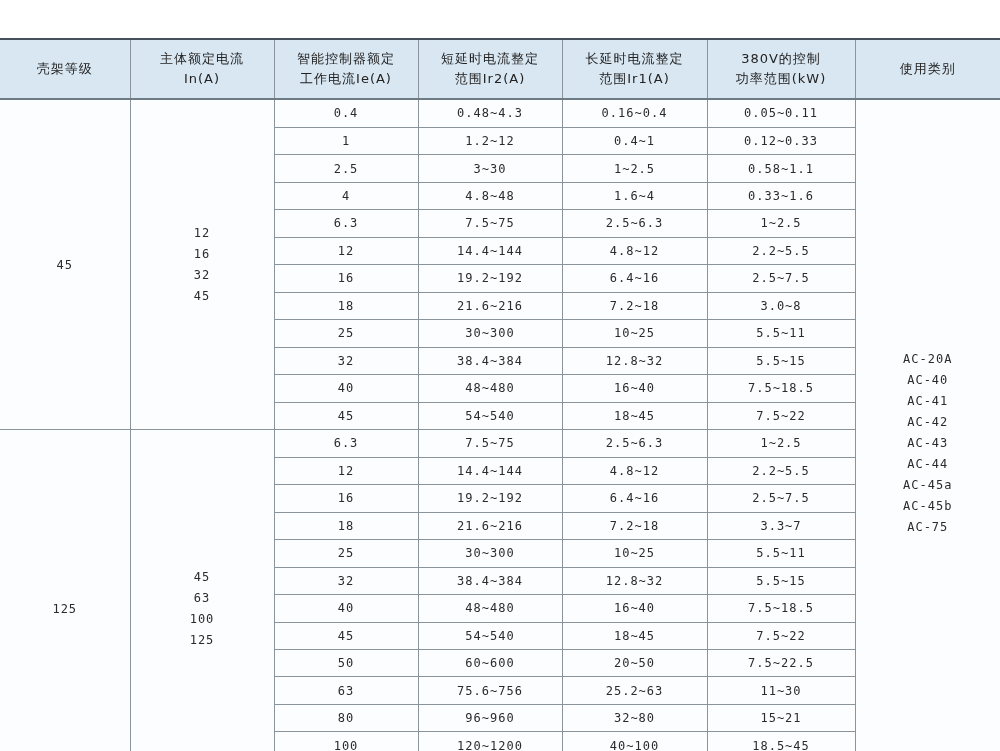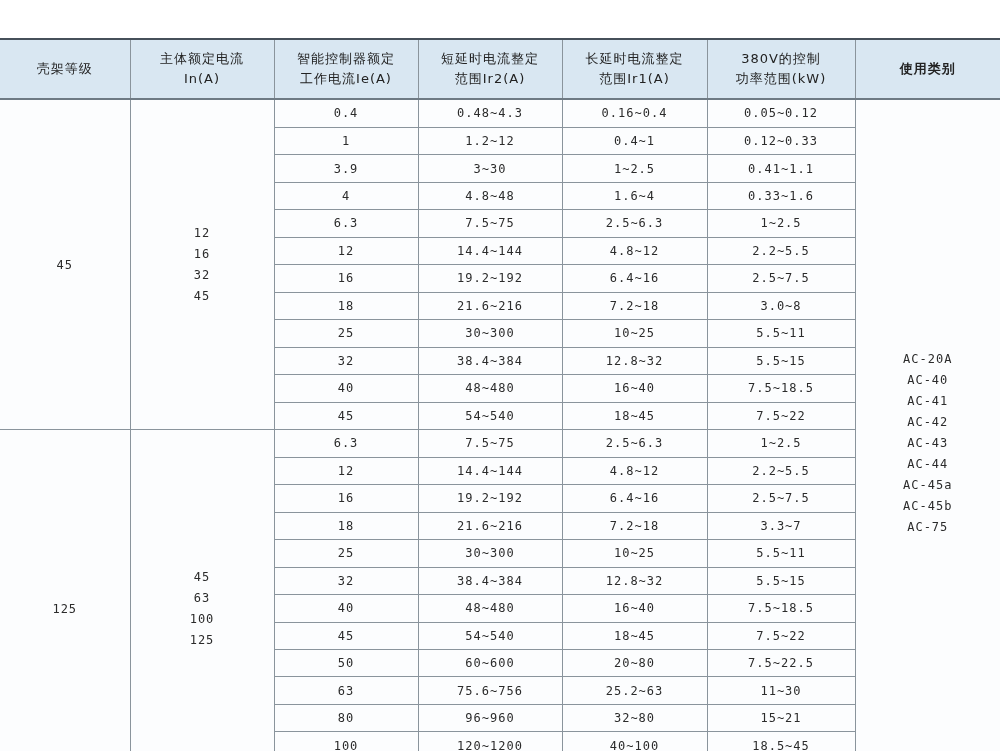--- a/index.html
+++ b/index.html
@@ -15,21 +15,21 @@
   th{
     background:#d9e7f2;
     border-left:1px solid #8a949c;
     border-bottom:2px solid #6e7a84;
     border-top:none;
     font-size:13px;font-weight:500;color:#222222;
     height:56px;text-align:center;vertical-align:middle;
     white-space:pre-line;line-height:1.55;letter-spacing:1px;
   }
   th.edge-left{border-left:none;}
-  th.edge-right{border-right:none;font-weight:bold;}
+  th.edge-right{border-right:none;}
   td{
     border:1px solid #8a949c;
     background:#fcfdfe;
     text-align:center;vertical-align:middle;
     font-size:12px;color:#2b2b2b;
     font-family:"DejaVu Sans Mono","Liberation Mono",monospace;
     letter-spacing:1px;
   }
   td.edge-left{border-left:none;}
   td.edge-right{border-right:none;text-align:center;}
@@ -68,42 +68,42 @@
   <tbody>
     <tr>
       <td class="edge-left" rowspan="12">45</td>
       <td class="lines" rowspan="12">12
 16
 32
 45</td>
       <td>0.4</td>
       <td>0.48~4.3</td>
       <td>0.16~0.4</td>
-      <td>0.05~0.12</td>
+      <td>0.05~0.11</td>
       <td class="lines edge-right" rowspan="25">AC-20A
 AC-40
 AC-41
 AC-42
 AC-43
 AC-44
 AC-45a
 AC-45b
 AC-75</td>
     </tr>
     <tr>
       <td>1</td>
       <td>1.2~12</td>
       <td>0.4~1</td>
       <td>0.12~0.33</td>
     </tr>
     <tr>
-      <td>3.9</td>
+      <td>2.5</td>
       <td>3~30</td>
       <td>1~2.5</td>
-      <td>0.41~1.1</td>
+      <td>0.58~1.1</td>
     </tr>
     <tr>
       <td>4</td>
       <td>4.8~48</td>
       <td>1.6~4</td>
       <td>0.33~1.6</td>
     </tr>
     <tr>
       <td>6.3</td>
       <td>7.5~75</td>
@@ -201,21 +201,21 @@
     </tr>
     <tr>
       <td>45</td>
       <td>54~540</td>
       <td>18~45</td>
       <td>7.5~22</td>
     </tr>
     <tr>
       <td>50</td>
       <td>60~600</td>
-      <td>20~80</td>
+      <td>20~50</td>
       <td>7.5~22.5</td>
     </tr>
     <tr>
       <td>63</td>
       <td>75.6~756</td>
       <td>25.2~63</td>
       <td>11~30</td>
     </tr>
     <tr>
       <td>80</td>

